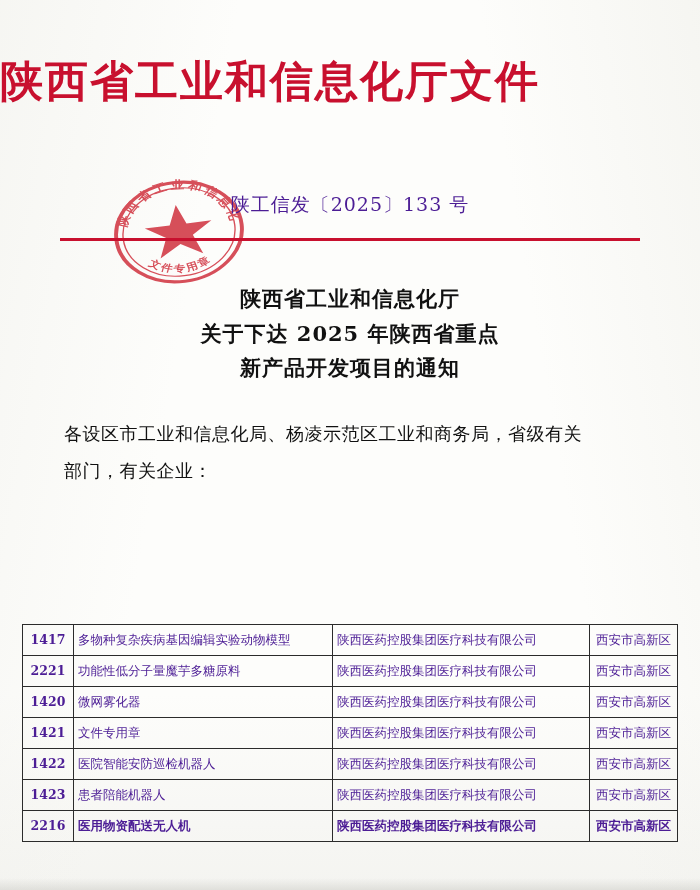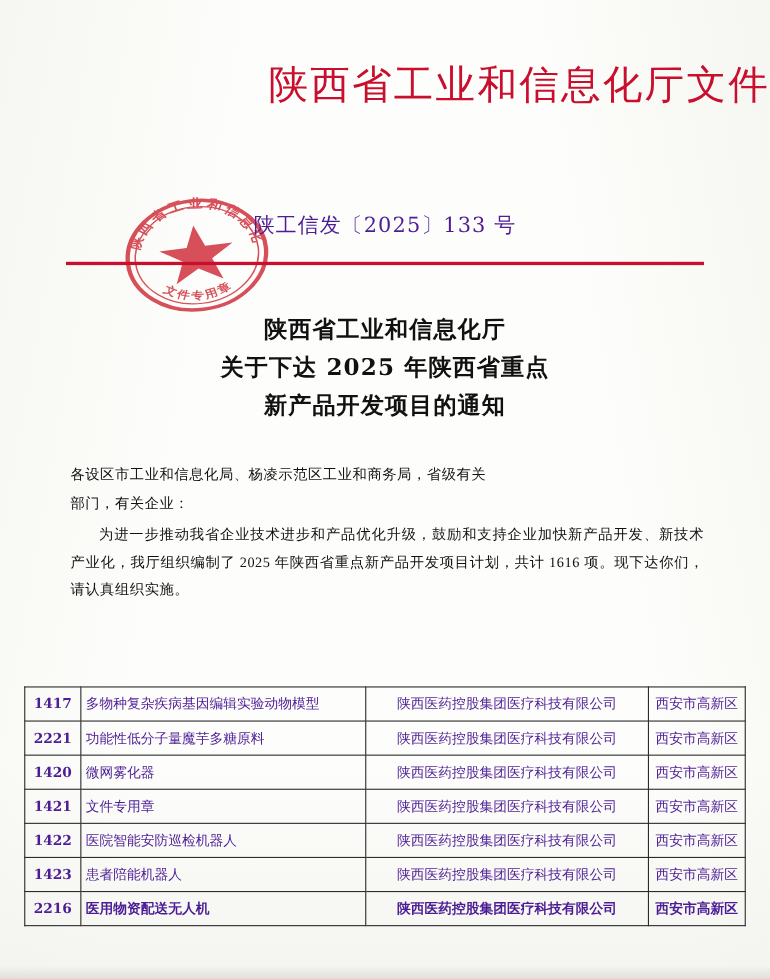--- a/index.html
+++ b/index.html
@@ -28,25 +28,25 @@
       linear-gradient(100deg, rgba(240,240,235,0.55) 0%, rgba(255,255,255,0) 28%),
       linear-gradient(260deg, rgba(238,238,232,0.5) 0%, rgba(255,255,255,0) 26%),
       linear-gradient(180deg, rgba(255,255,255,0) 78%, rgba(235,235,230,0.5) 100%);
     pointer-events: none;
   }
   .doc-title {
     position: absolute;
     top: 58px;
     left: 0;
     right: 0;
-    text-align: right;
+    text-align: left;
     color: #c8102e;
     font-family: "DejaVu Serif", serif;
-    font-weight: normal;
-    font-size: 36px;
+    font-weight: bold;
+    font-size: 43px;
     letter-spacing: 2px;
     line-height: 1.1;
     white-space: nowrap;
   }
   .doc-number {
     position: absolute;
     top: 192px;
     left: 0;
     right: 0;
     text-align: center;
@@ -84,22 +84,22 @@
     font-size: 21px;
     line-height: 1.65;
     color: #111;
     letter-spacing: 1px;
   }
   .body-block {
     position: absolute;
     top: 418px;
     left: 64px;
     width: 576px;
-    font-family: Liberation Serif, serif;
-    font-size: 13px;
+    font-family: Liberation Mono, monospace;
+    font-size: 18px;
     line-height: 1.95;
     color: #111;
     text-align: justify;
     letter-spacing: 0.5px;
   }
   .body-block p {
     margin: 0 0 2px 0;
   }
   .indent {
     text-indent: 2em;
@@ -131,21 +131,20 @@
     letter-spacing: 0;
   }
   td.c-name {
     width: 250px;
     padding-left: 8px;
     white-space: nowrap;
     overflow: hidden;
   }
   td.c-company {
     width: 248px;
-    text-align: center;
     margin-left: 12px;
   }
   td.c-region {
     text-align: center;
   }
   tr.last td {
     font-weight: bold;
   }
   
   .bottom-fade {
@@ -189,21 +188,20 @@
 
   <div class="heading-block">
     <div>陕西省工业和信息化厅</div>
     <div>关于下达 2025 年陕西省重点</div>
     <div>新产品开发项目的通知</div>
   </div>
 
   <div class="body-block">
     <p>各设区市工业和信息化局、杨凌示范区工业和商务局，省级有关</p>
     <p>部门，有关企业：</p>
-    <p class="indent">为进一步推动我省企业技术进步和产品优化升级，鼓励和支持企业加快新产品开发、新技术产业化，我厅组织编制了 2025 年陕西省重点新产品开发项目计划，共计 1616 项。现下达你们，请认真组织实施。</p>
   </div>
 
   <div class="table-wrap">
     <table class="list">
       <tbody>
         <tr>
           <td class="c-no">1417</td>
           <td class="c-name">多物种复杂疾病基因编辑实验动物模型</td>
           <td class="c-company">陕西医药控股集团医疗科技有限公司</td>
           <td class="c-region">西安市高新区</td>

